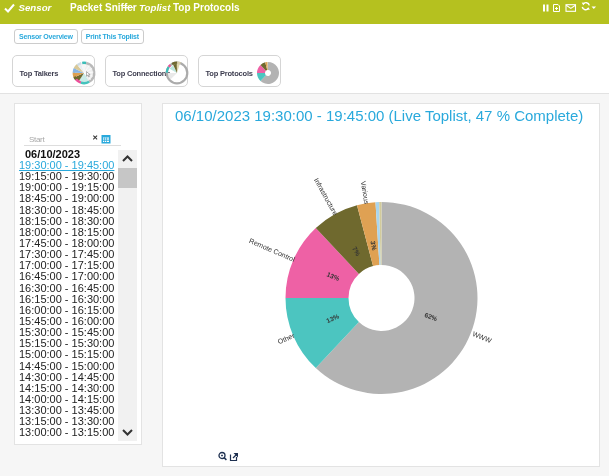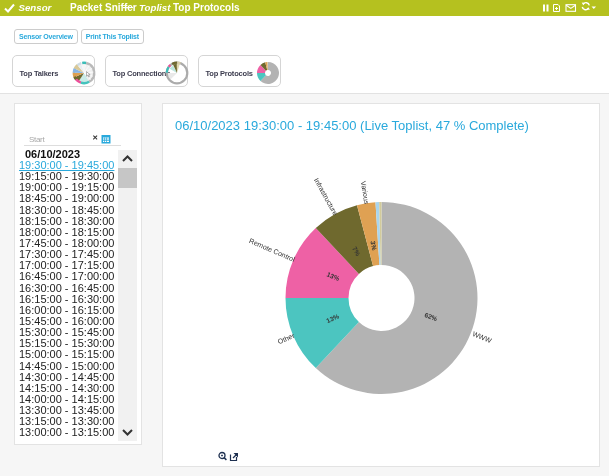--- a/index.html
+++ b/index.html
@@ -1,18 +1,18 @@
 <!DOCTYPE html>
 <html><head>
 <meta charset="utf-8">
 <style>
 * { margin:0; padding:0; box-sizing:border-box; }
 html,body { width:609px; height:476px; font-family:"Liberation Sans", sans-serif; background:#fff; overflow:hidden; }
 #page { position:relative; width:609px; height:476px; }
-.topbar { position:absolute; left:0; top:0; width:609px; height:16px; background:#b5c11f; color:#fff; font-size:10px; line-height:16px; }
+.topbar { position:absolute; left:0; top:0; width:609px; height:24px; background:#b5c11f; color:#fff; font-size:10px; line-height:16px; }
 .topbar .t1 { position:absolute; left:18.5px; font-style:italic; font-weight:bold; font-size:9.7px; }
 .topbar .t2 { position:absolute; left:70px; font-weight:bold; }
 .topbar .dash { position:absolute; left:123px; font-weight:bold; }
 .topbar .t3 { position:absolute; left:139px; font-style:italic; font-weight:bold; font-size:9.7px; }
 .topbar .t4 { position:absolute; left:173px; font-weight:bold; }
 .topicons { position:absolute; right:8px; top:0; height:16px; }
 .btnrow { position:absolute; left:14px; top:29px; font-size:0; }
 .btn { display:inline-block; height:15px; line-height:13px; padding:0 4px; border:1px solid #ccc; border-radius:3px; background:#fff; color:#29a9dc; font-size:7px; font-weight:bold; margin-right:3px; letter-spacing:-0.2px; }
 .tabs { position:absolute; left:12px; top:55px; }
 .tab { position:absolute; top:0; width:83px; height:32px; background:#fff; border:1px solid #d5d5d5; border-radius:5px; }
@@ -25,21 +25,21 @@
 .inrow { position:absolute; left:9px; width:97px; height:15px; border-bottom:1px solid #ddd;margin-top:20px; }
 .inrow .ph { position:absolute; left:5px; top:4px; font-size:8px; color:#a8a8a8; letter-spacing:-0.3px; }
 .inrow .x { position:absolute; right:23px; top:3px; font-size:7px; color:#333; font-weight:bold; }
 .inrow .cal { position:absolute; right:10px; top:3px; }
 .dhead { position:absolute; left:10px; top:44px; font-size:11px; font-weight:bold; color:#111; }
 .tlist { position:absolute; left:4px; top:56px; font-size:11px; color:#222; }
 .tlist div { height:11.15px; line-height:11.15px; white-space:nowrap; }
 .tlist .sel { color:#29a9dc; text-decoration:underline; }
 .sbar { position:absolute; left:103px; top:46px; width:19px; height:291px; background:#f1f1f1; }
 .sbar .thumb { position:absolute; left:0; top:18px; width:19px; height:20px; background:#c6c6c6; }
-.rtitle { position:absolute; left:12px; top:14px; font-size:13px; color:#29a9dc; }
+.rtitle { position:absolute; left:12px; top:3px; font-size:15px; color:#29a9dc; }
 .zicons { position:absolute; left:55px; top:347px; }
 .cursor { position:absolute; left:86px; top:71px; }
 </style>
 </head>
 <body>
 <div id="page">
   <div class="lowbg"></div>
   <div class="topbar">
     <svg style="position:absolute;left:4px;top:3px;" width="11" height="10" viewBox="0 0 11 10">
         <path d="M1 5.5 L4 8.5 L10 1.5" stroke="#fff" stroke-width="2" fill="none"></path>

